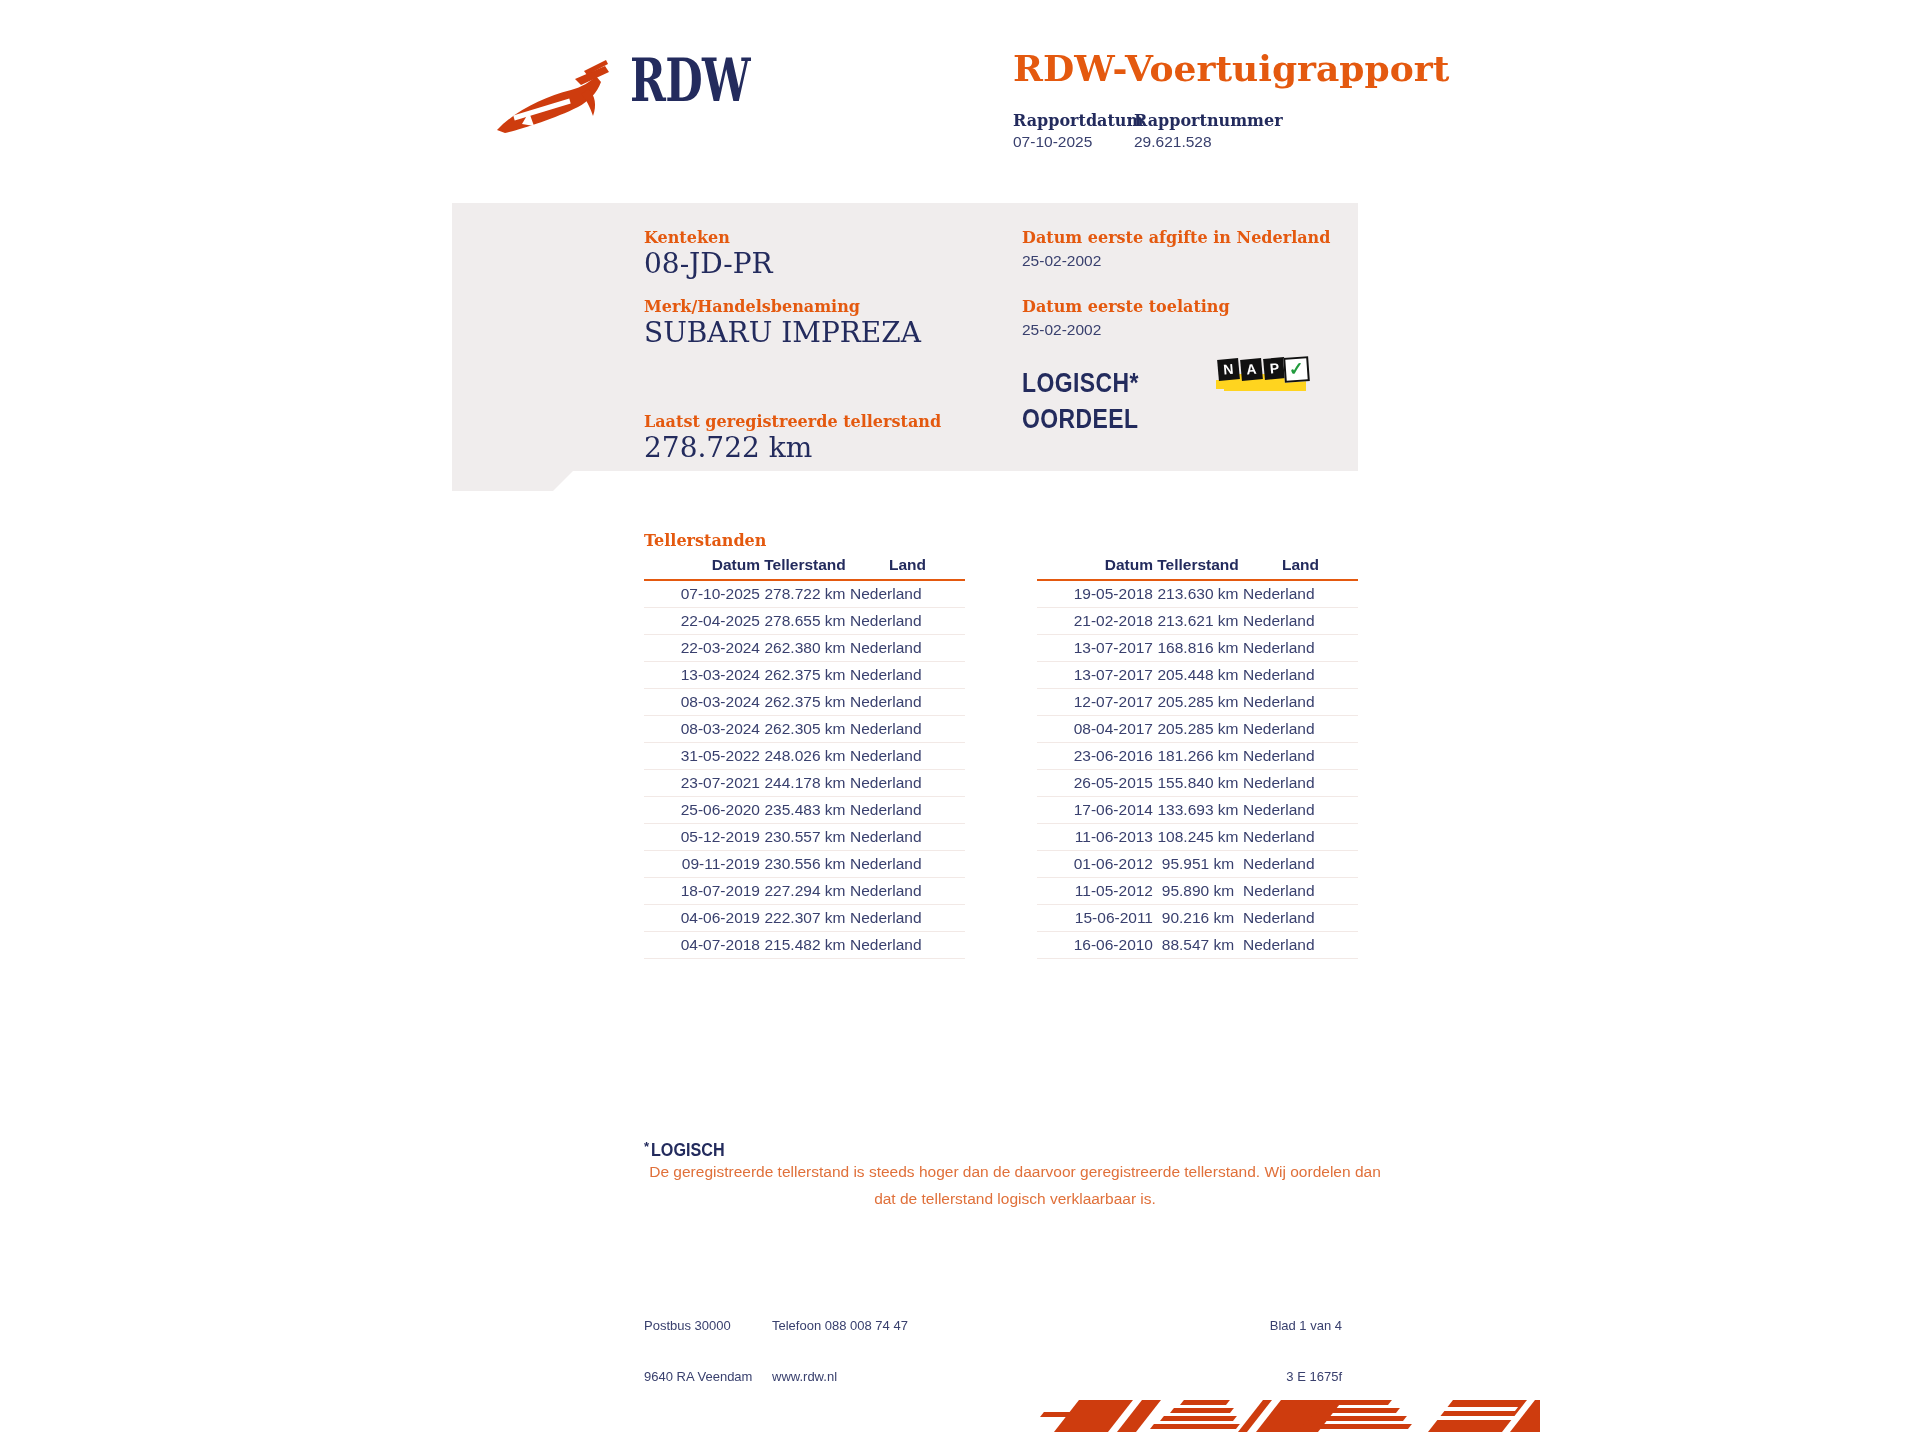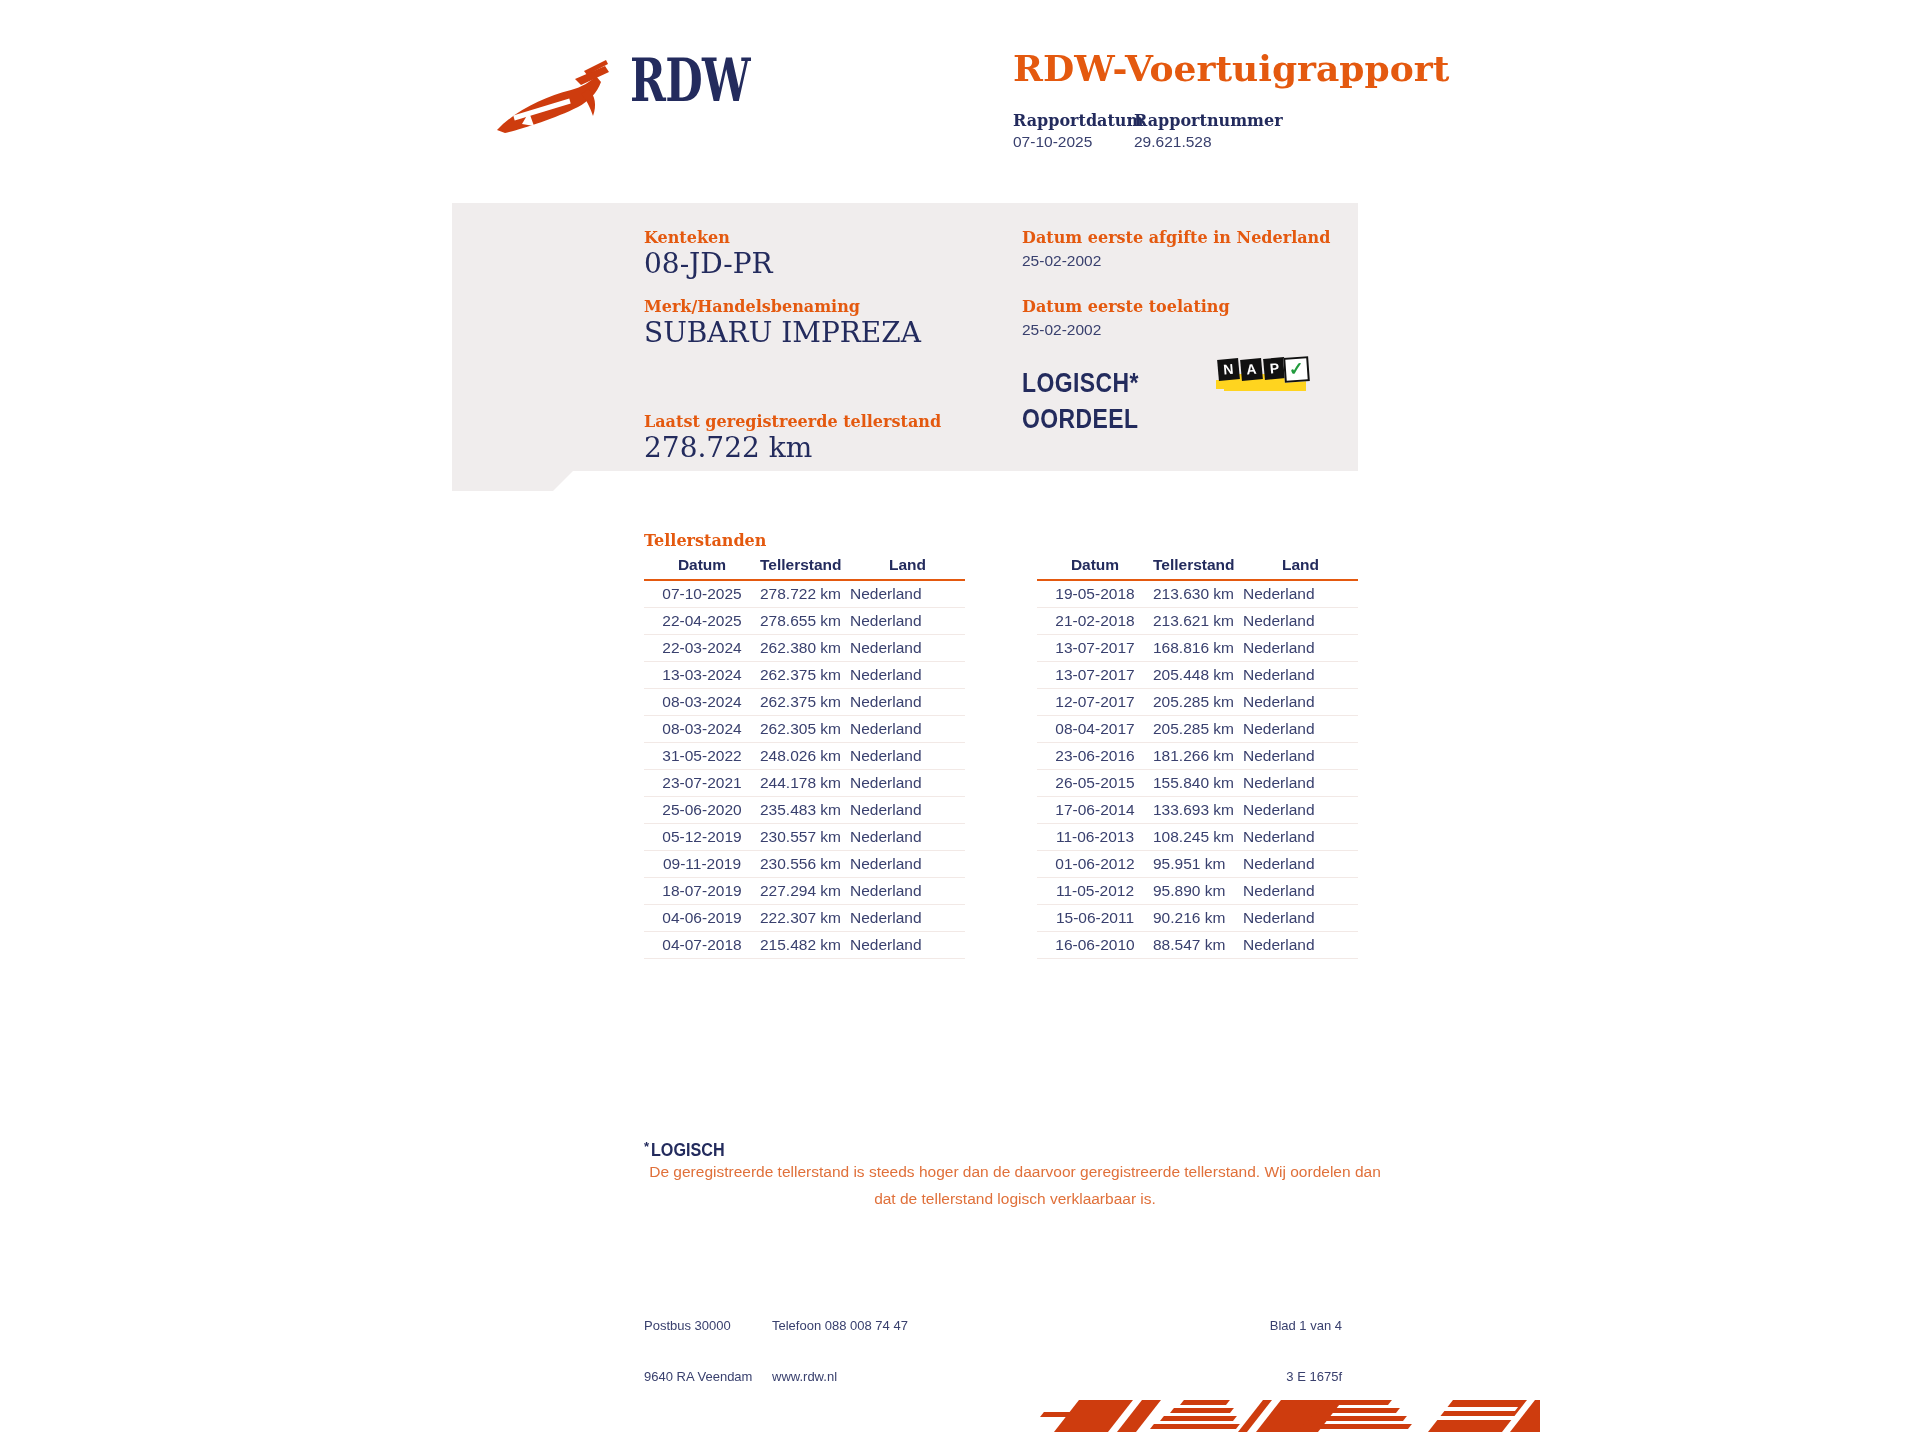--- a/index.html
+++ b/index.html
@@ -84,22 +84,22 @@
   .tables{left:644px;top:556px;width:714px;display:flex;justify-content:space-between;}
   table{border-collapse:collapse;table-layout:fixed;width:321px;}
   th{
     font-size:15.5px;font-weight:bold;color:var(--navy,#232b5d);
     padding:0 0 5px 0;border-bottom:2px solid var(--accent,#e4590f);
   }
   td{
     font-size:15.5px;color:var(--navy-soft,#39406e);height:27px;
     border-bottom:1px solid var(--row-line,#f2e9e6);vertical-align:middle;padding:0;
   }
-  .c-datum{text-align:center;width:116px;}
-  .c-tel{text-align:left;width:90px;}
+  .c-datum{text-align:right;width:116px;}
+  .c-tel{text-align:center;width:90px;}
   .c-land{}
 
   
   .footnote-heading{left:644px;top:1139px;color:var(--navy,#232b5d);}
   .footnote-heading .ast{font-size:13px;font-weight:bold;vertical-align:5px;}
   .footnote-heading .fh{
     display:inline-block;font-weight:bold;font-size:19px;
     transform:scaleX(0.85);transform-origin:0 0;margin-left:2px;
   }
   .footnote-text{

